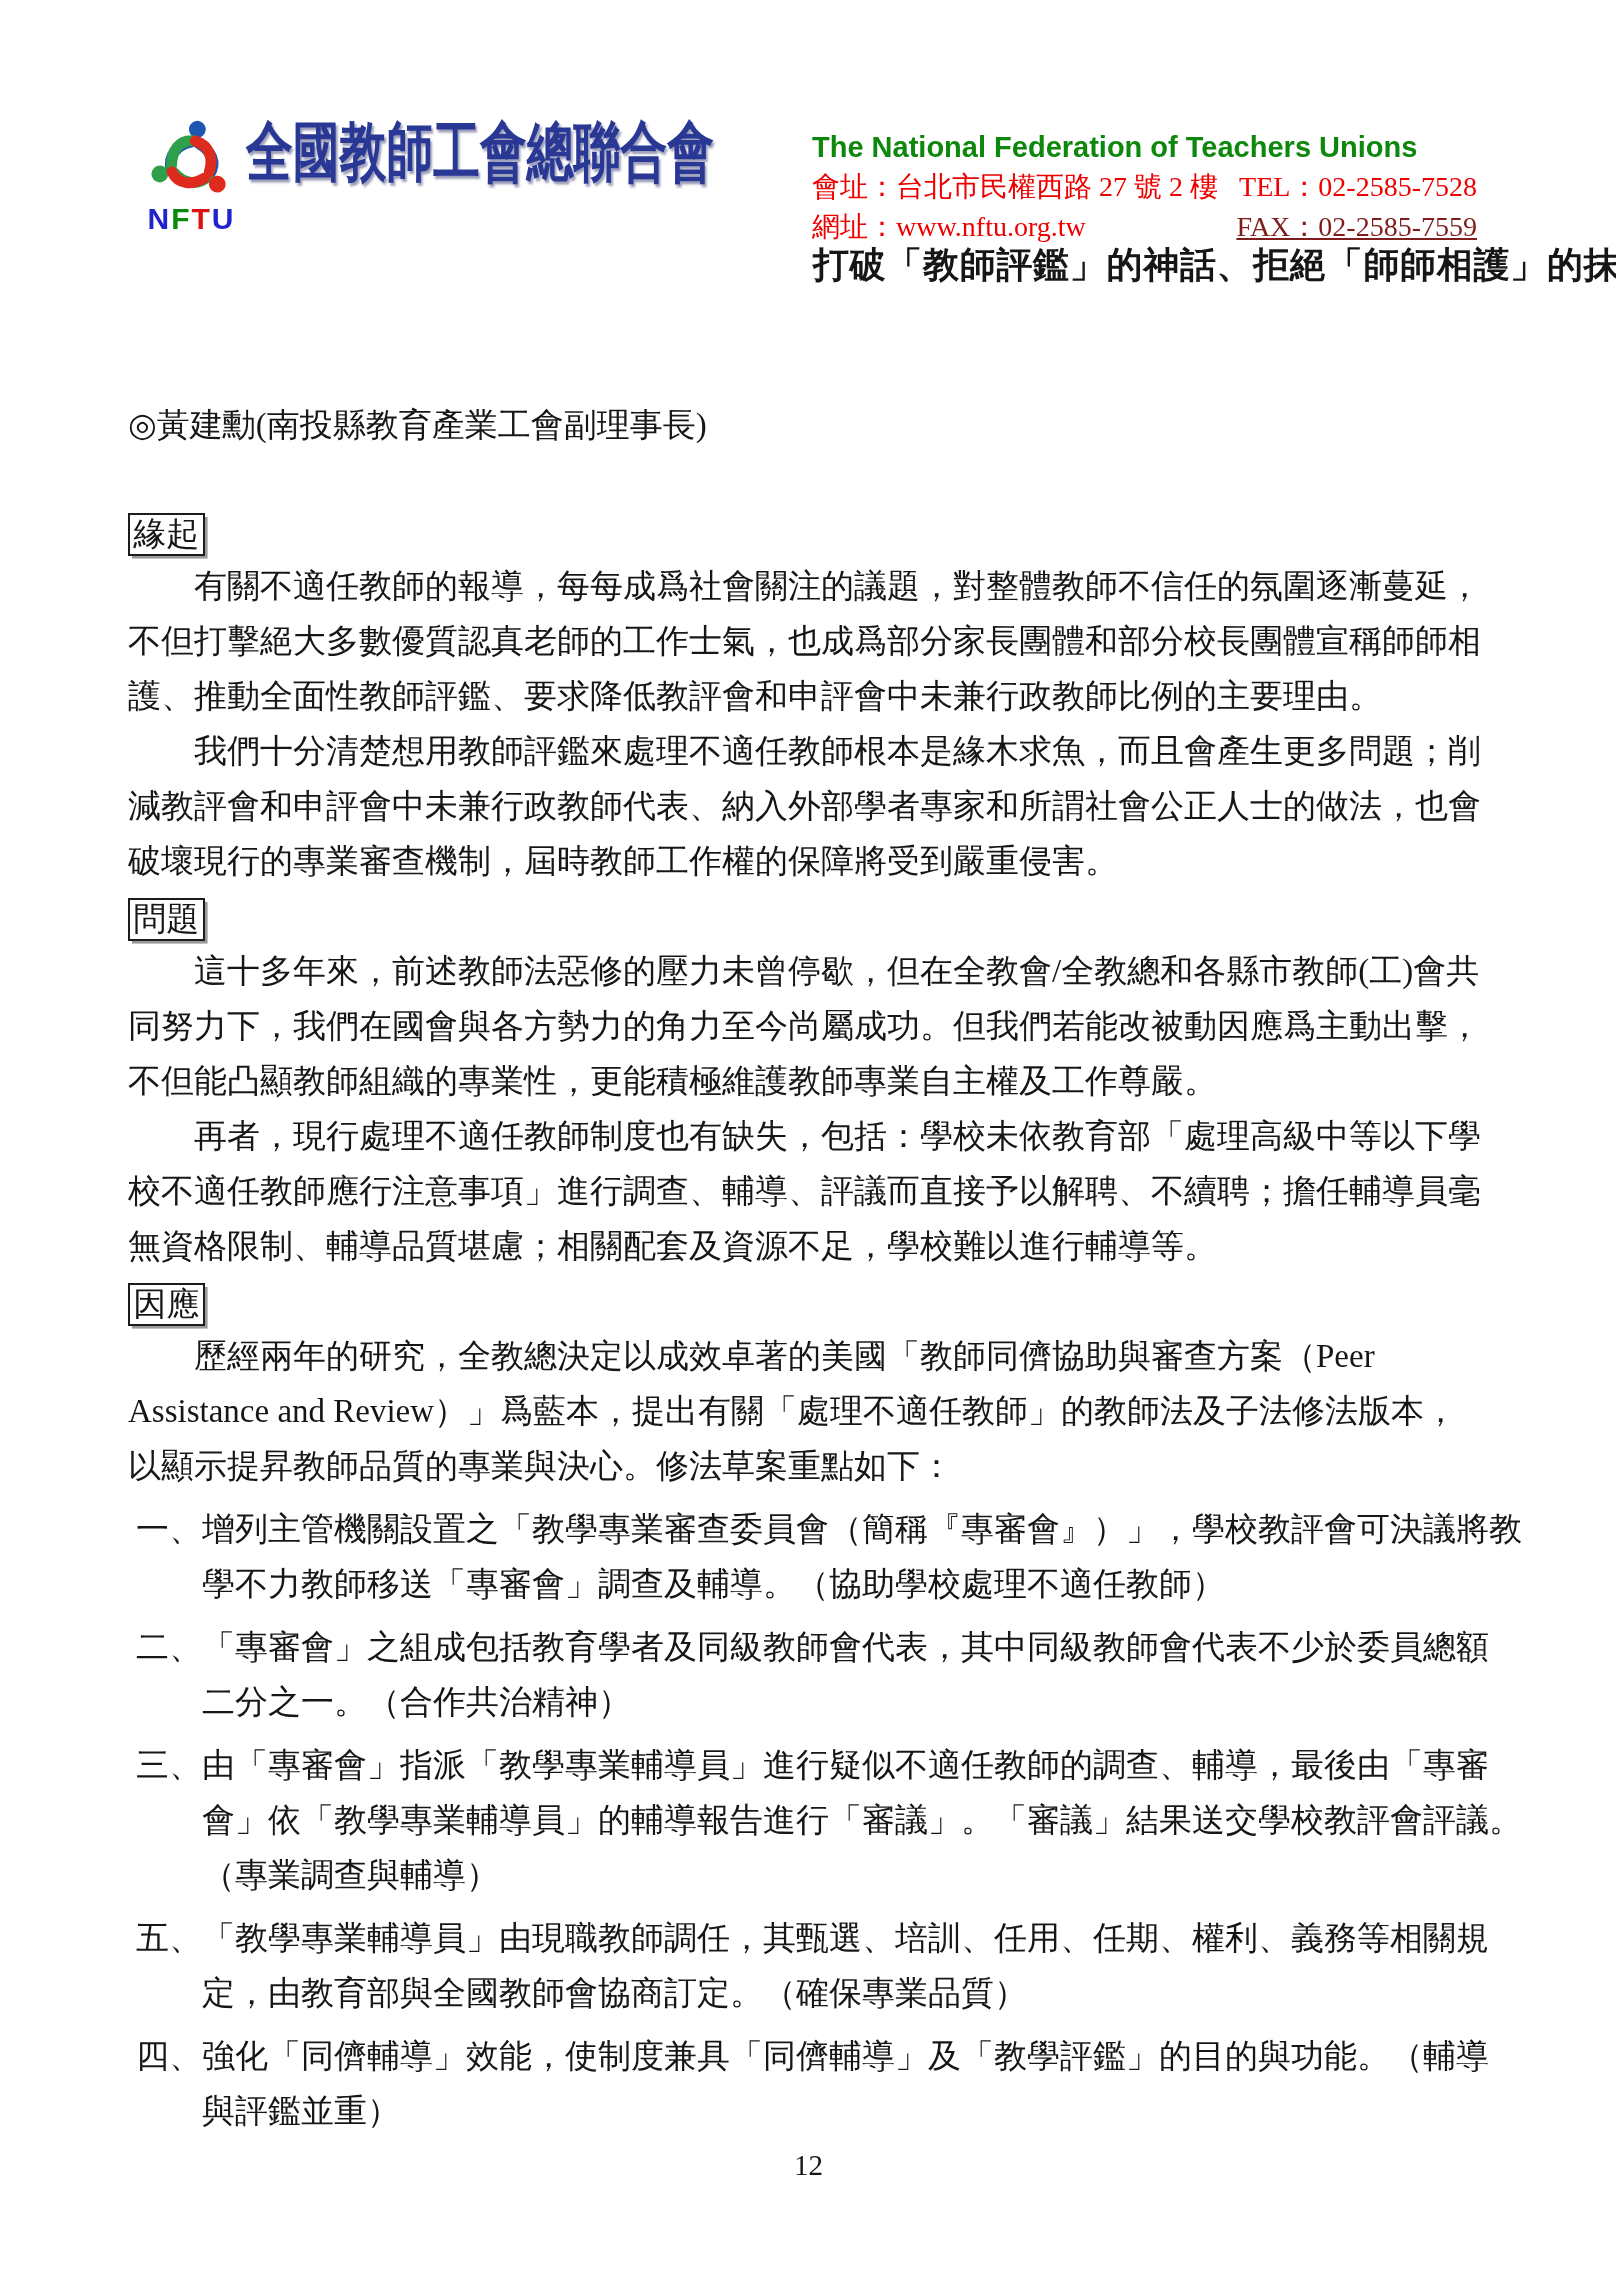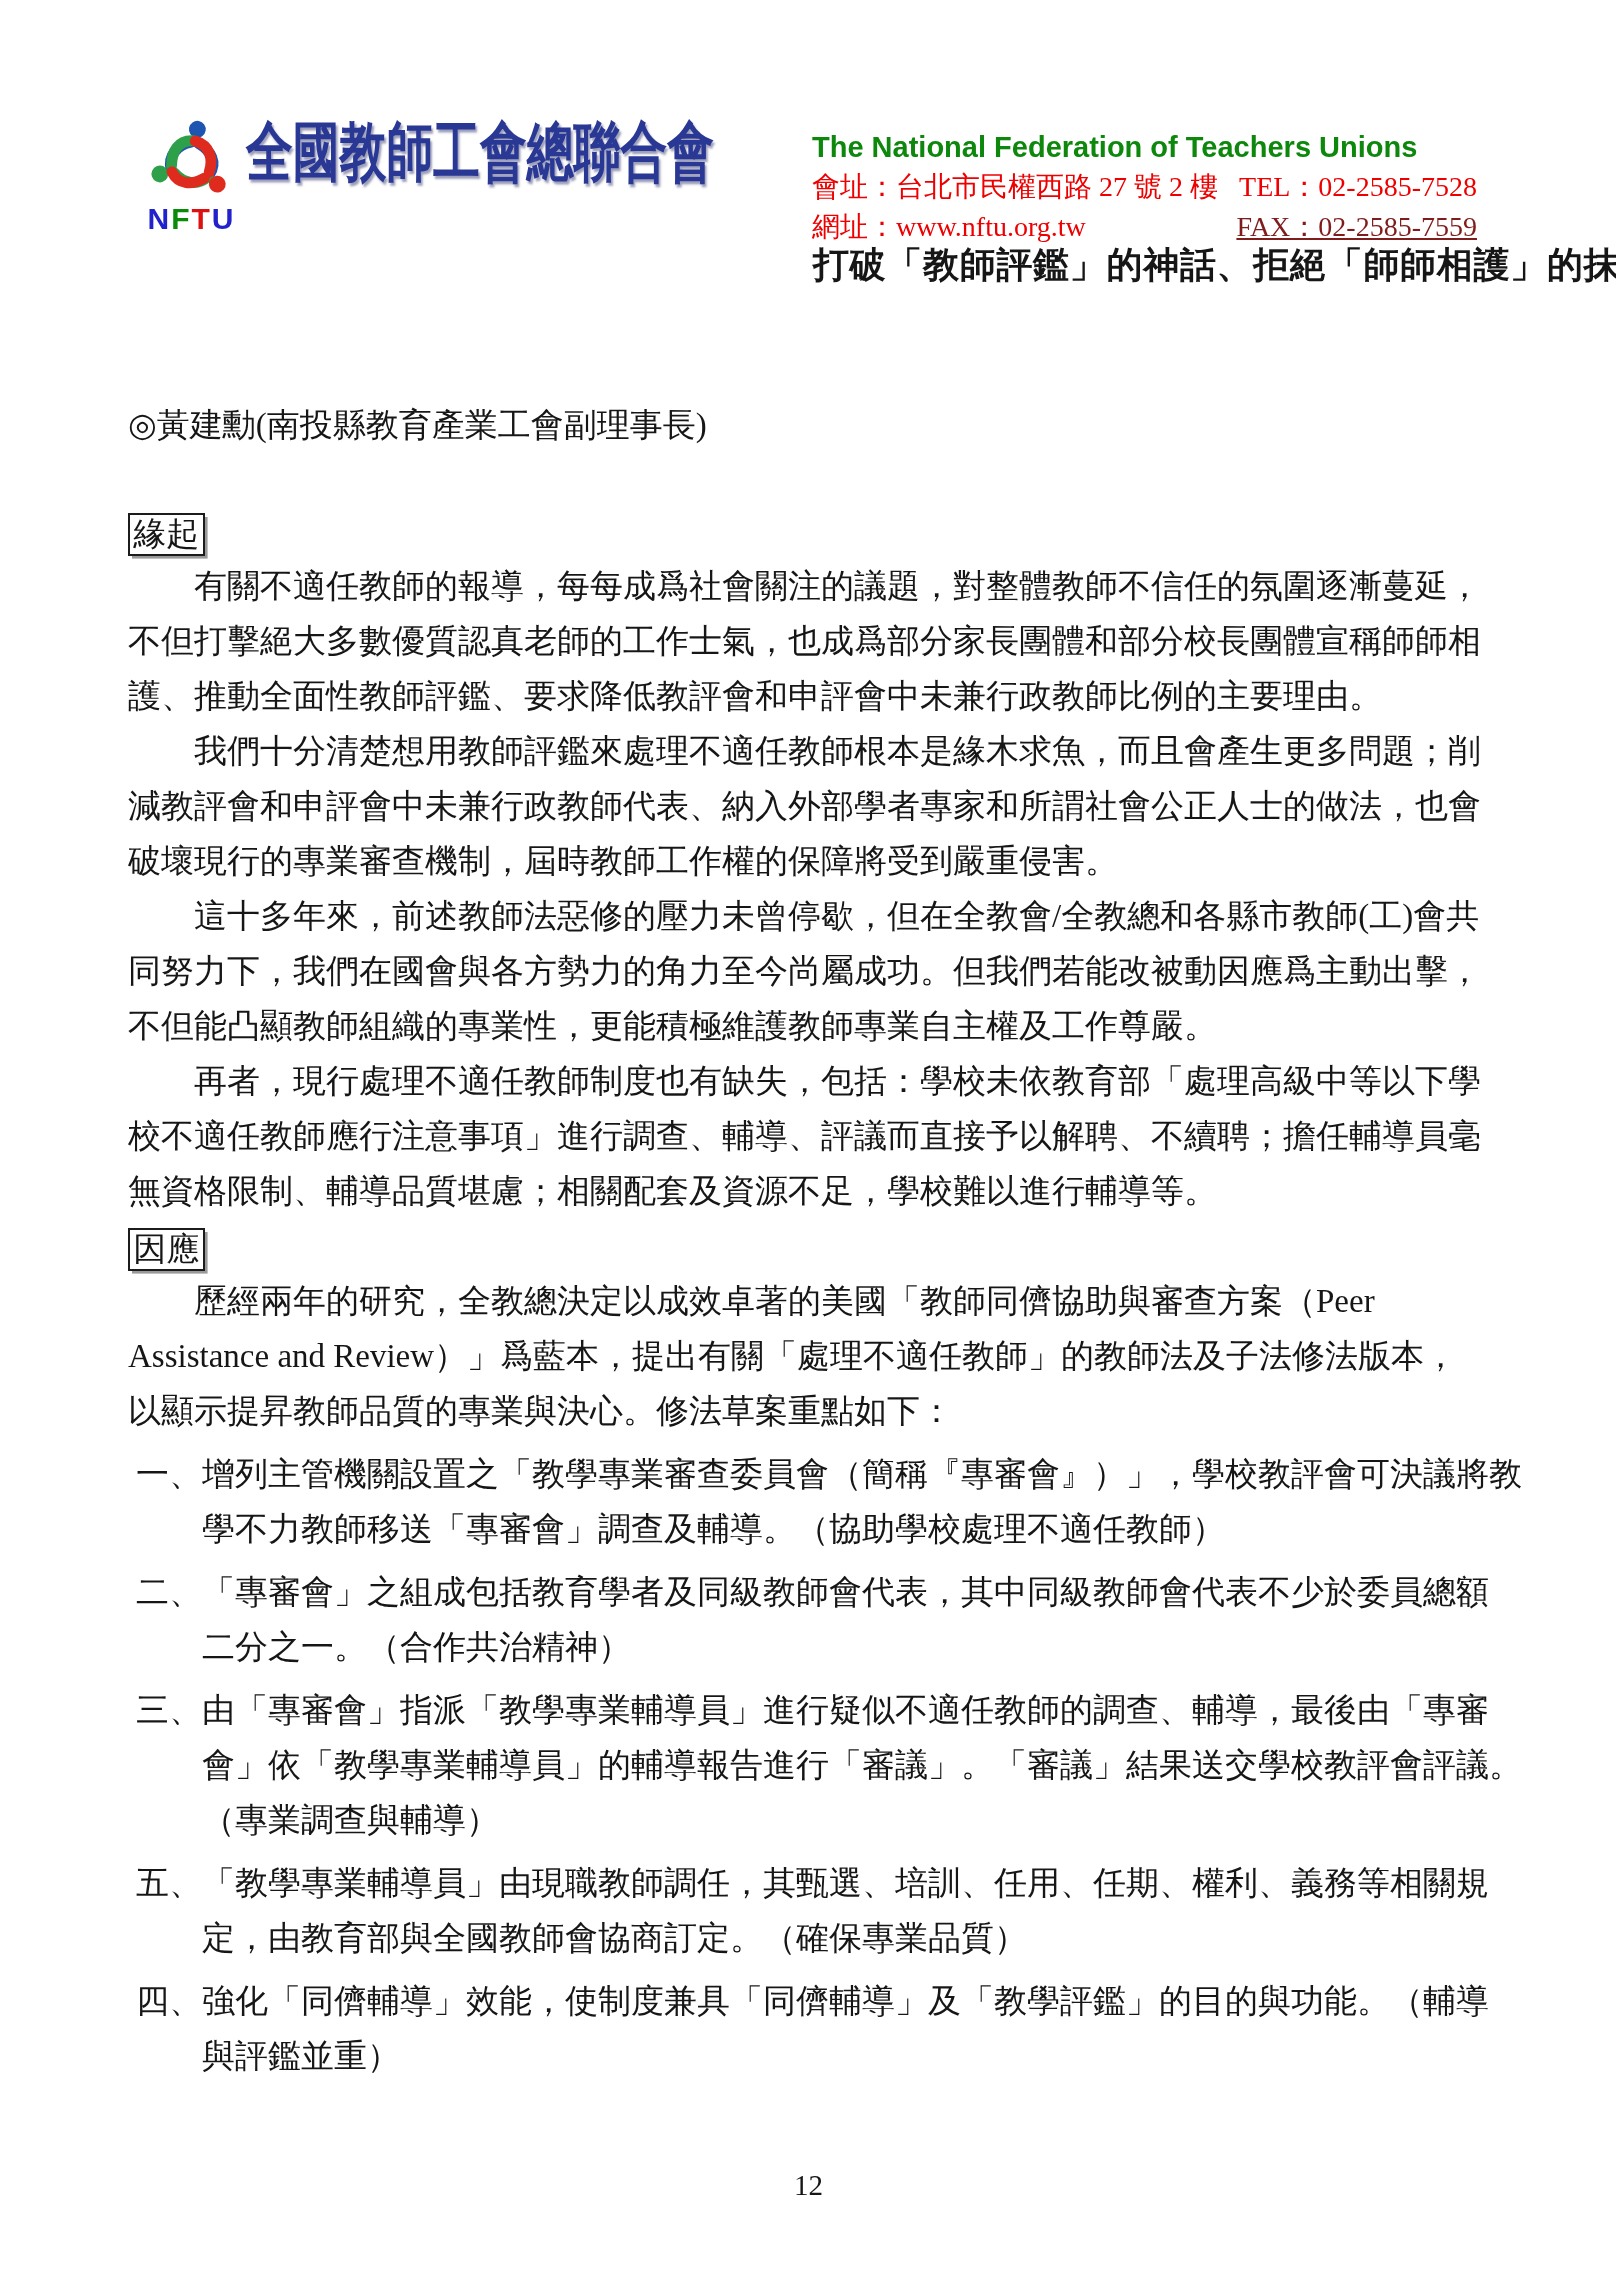--- a/index.html
+++ b/index.html
@@ -41,21 +41,21 @@
     position:absolute;left:128px;top:504px;width:1406px;
     font-size:33px;line-height:55px;
   }
   .sec{line-height:55px;}
   .secbox{
     display:inline-block;border:2px solid #1c1c1c;box-shadow:3.3px 3.3px 0 -0.7px #9a9a9a;
     line-height:39px;padding:0 3.3px;vertical-align:middle;
   }
   .para{margin:0;text-indent:2em;white-space:pre-line;}
   .item{margin:8px;padding-left:2em;text-indent:-2em;white-space:pre-line;}
-  .pageno{position:absolute;left:0;top:2149px;width:100%;text-align:center;font-size:29px;margin-top:20px;}
+  .pageno{position:absolute;left:0;top:2149px;width:100%;text-align:center;font-size:29px;}
 </style>
 </head>
 <body>
 
 <div class="page">
 
   <header>
 
     <svg class="logo-icon" viewBox="0 0 100 100" aria-hidden="true">
       <g transform="rotate(10 50 55)" color="#1e55b0">
@@ -105,20 +105,23 @@
     <div class="sec">
       <span class="secbox">緣起</span>
     </div>
     <p class="para">有關不適任教師的報導，每每成爲社會關注的議題，對整體教師不信任的氛圍逐漸蔓延，
 不但打擊絕大多數優質認真老師的工作士氣，也成爲部分家長團體和部分校長團體宣稱師師相
 護、推動全面性教師評鑑、要求降低教評會和申評會中未兼行政教師比例的主要理由。</p>
     <p class="para">我們十分清楚想用教師評鑑來處理不適任教師根本是緣木求魚，而且會產生更多問題；削
 減教評會和申評會中未兼行政教師代表、納入外部學者專家和所謂社會公正人士的做法，也會
 破壞現行的專業審查機制，屆時教師工作權的保障將受到嚴重侵害。</p>
 
+    <div class="sec">
+      <span class="secbox">問題</span>
+    </div>
     <p class="para">這十多年來，前述教師法惡修的壓力未曾停歇，但在全教會/全教總和各縣市教師(工)會共
 同努力下，我們在國會與各方勢力的角力至今尚屬成功。但我們若能改被動因應爲主動出擊，
 不但能凸顯教師組織的專業性，更能積極維護教師專業自主權及工作尊嚴。</p>
     <p class="para">再者，現行處理不適任教師制度也有缺失，包括：學校未依教育部「處理高級中等以下學
 校不適任教師應行注意事項」進行調查、輔導、評議而直接予以解聘、不續聘；擔任輔導員毫
 無資格限制、輔導品質堪慮；相關配套及資源不足，學校難以進行輔導等。</p>
 
     <div class="sec">
       <span class="secbox">因應</span>
     </div>

